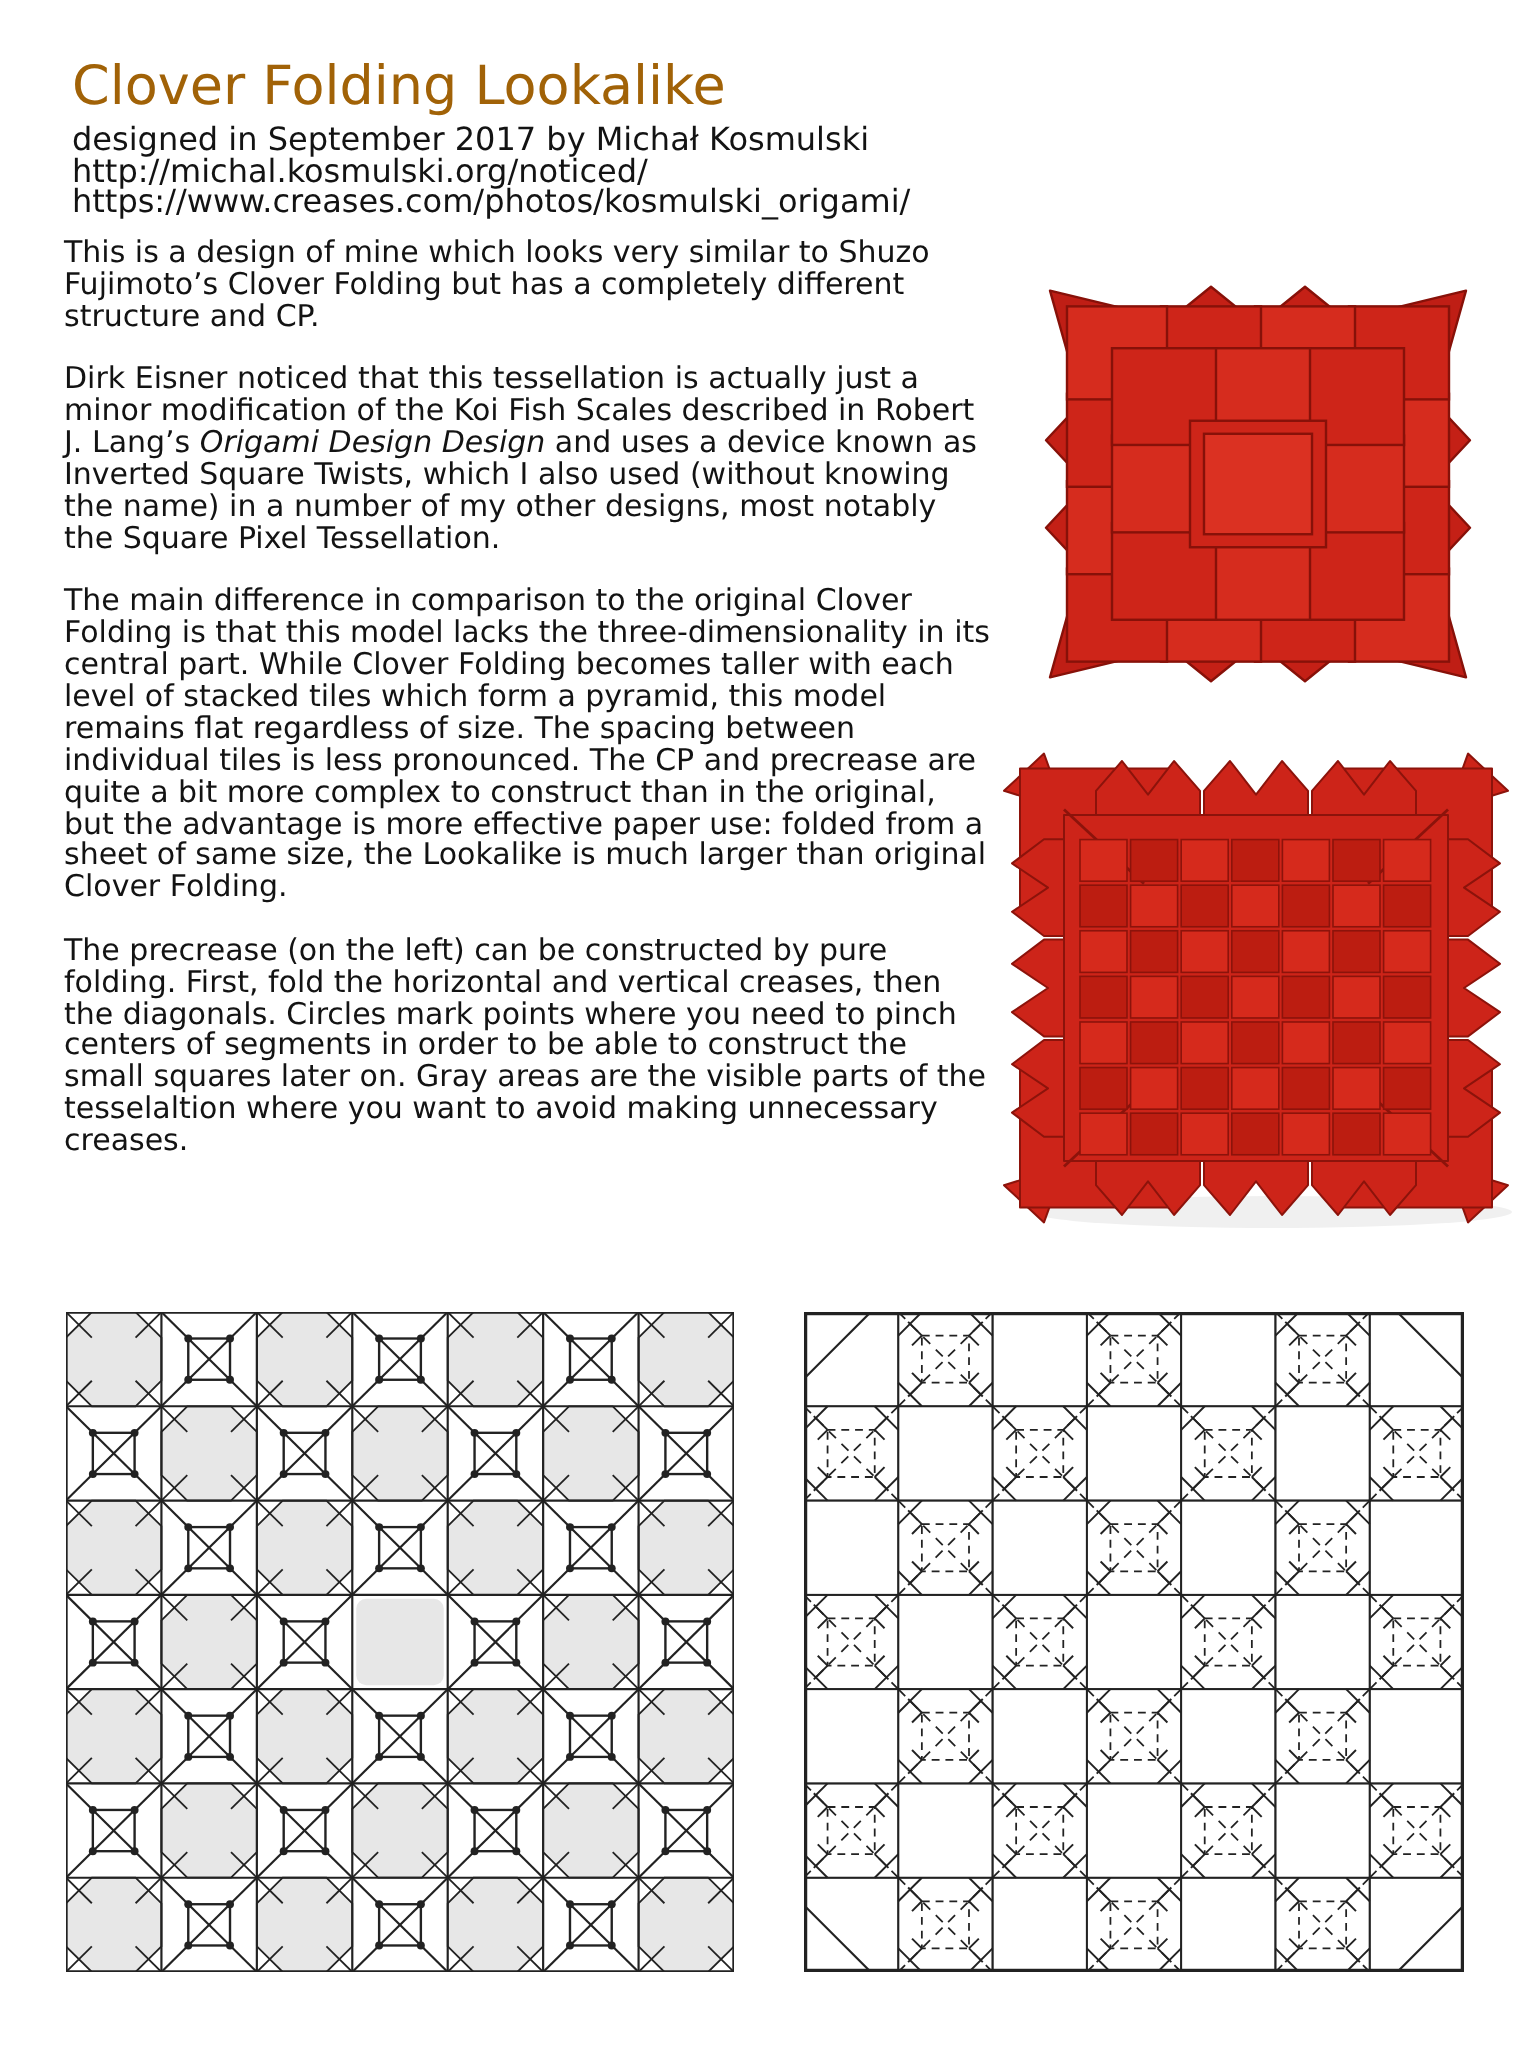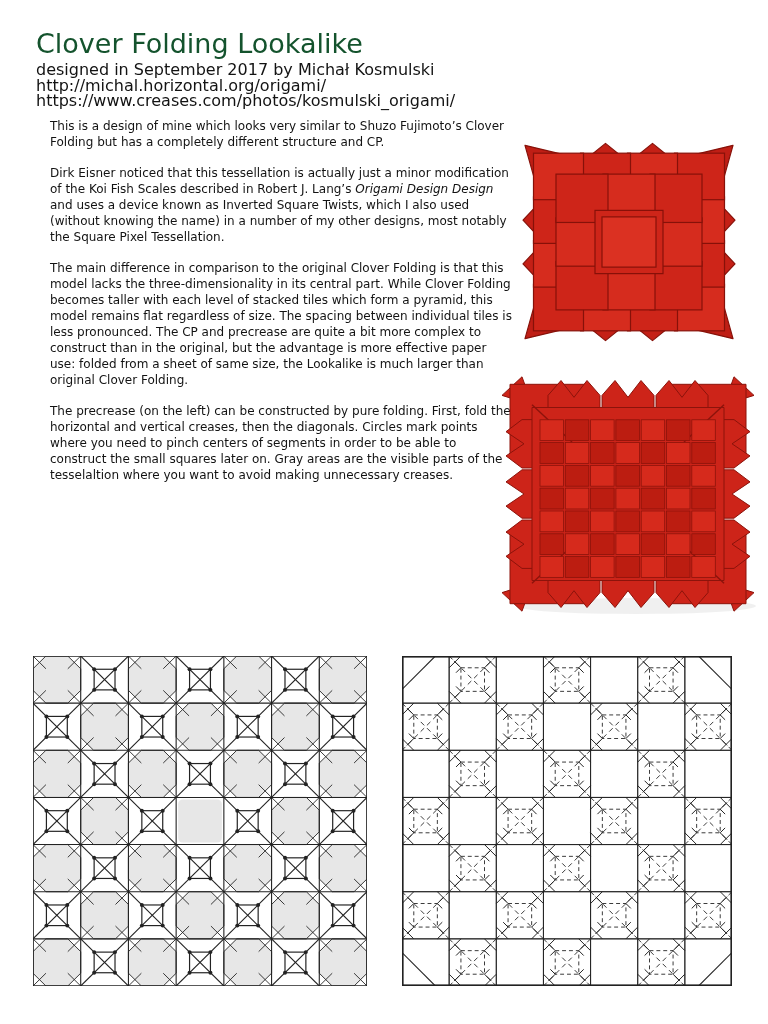--- a/index.html
+++ b/index.html
@@ -1,38 +1,38 @@
 <!DOCTYPE html>
 <html><head>
 <meta charset="utf-8">
 <style>
   html,body{margin:0;padding:0;background:#ffffff;}
   .page{position:relative;width:768px;height:1024px;background:#ffffff;
         font-family:"DejaVu Sans","Liberation Sans",sans-serif;color:#131313;overflow:hidden;}
   .title{position:absolute;left:36px;top:28px;margin:0;font-size:27px;font-weight:400;
-         letter-spacing:0;color:#14532d;}
+         letter-spacing:0;color:#a16207;}
   .meta{position:absolute;left:36px;top:62px;font-size:16px;line-height:15.6px;}
-  .bodycol{position:absolute;left:50px;top:119px;width:464px;font-size:12px;line-height:15.9px;}
+  .bodycol{position:absolute;left:32px;top:119px;width:464px;font-size:15px;line-height:15.9px;}
   .bodycol p{margin:0 0 15.5px 0;}
   .fig{position:absolute;}
   #photo-front{left:496px;top:124px;width:266px;height:240px;}
   #photo-back{left:490px;top:370px;width:276px;height:252px;}
   #diagram-precrease{left:33px;top:656px;width:334px;height:330px;}
   #diagram-cp{left:402px;top:656px;width:330px;height:330px;}
 </style>
 </head>
 <body>
 
 <div class="page">
 
   <h1 class="title">Clover Folding Lookalike</h1>
 
   <div class="meta">
     <div>designed in September 2017 by Michał Kosmulski</div>
-    <div>http://michal.horizontal.org/origami/</div>
+    <div>http://michal.kosmulski.org/noticed/</div>
     <div>https://www.creases.com/photos/kosmulski_origami/</div>
   </div>
 
   <div class="bodycol">
     <p>This is a design of mine which looks very similar to Shuzo Fujimoto’s Clover Folding but has a completely different structure and CP.</p>
     <p><span>Dirk Eisner noticed that this tessellation is actually just a minor modification of the Koi Fish Scales described in Robert J. Lang’s </span><i>Origami Design Design</i><span> and uses a device known as Inverted Square Twists, which I also used (without knowing the name) in a number of my other designs, most notably the Square Pixel Tessellation.</span></p>
     <p>The main difference in comparison to the original Clover Folding is that this model lacks the three-dimensionality in its central part. While Clover Folding becomes taller with each level of stacked tiles which form a pyramid, this model remains flat regardless of size. The spacing between individual tiles is less pronounced. The CP and precrease are quite a bit more complex to construct than in the original, but the advantage is more effective paper use: folded from a sheet of same size, the Lookalike is much larger than original Clover Folding.</p>
     <p>The precrease (on the left) can be constructed by pure folding. First, fold the horizontal and vertical creases, then the diagonals. Circles mark points where you need to pinch centers of segments in order to be able to construct the small squares later on. Gray areas are the visible parts of the tesselaltion where you want to avoid making unnecessary creases.</p>
   </div>
 

